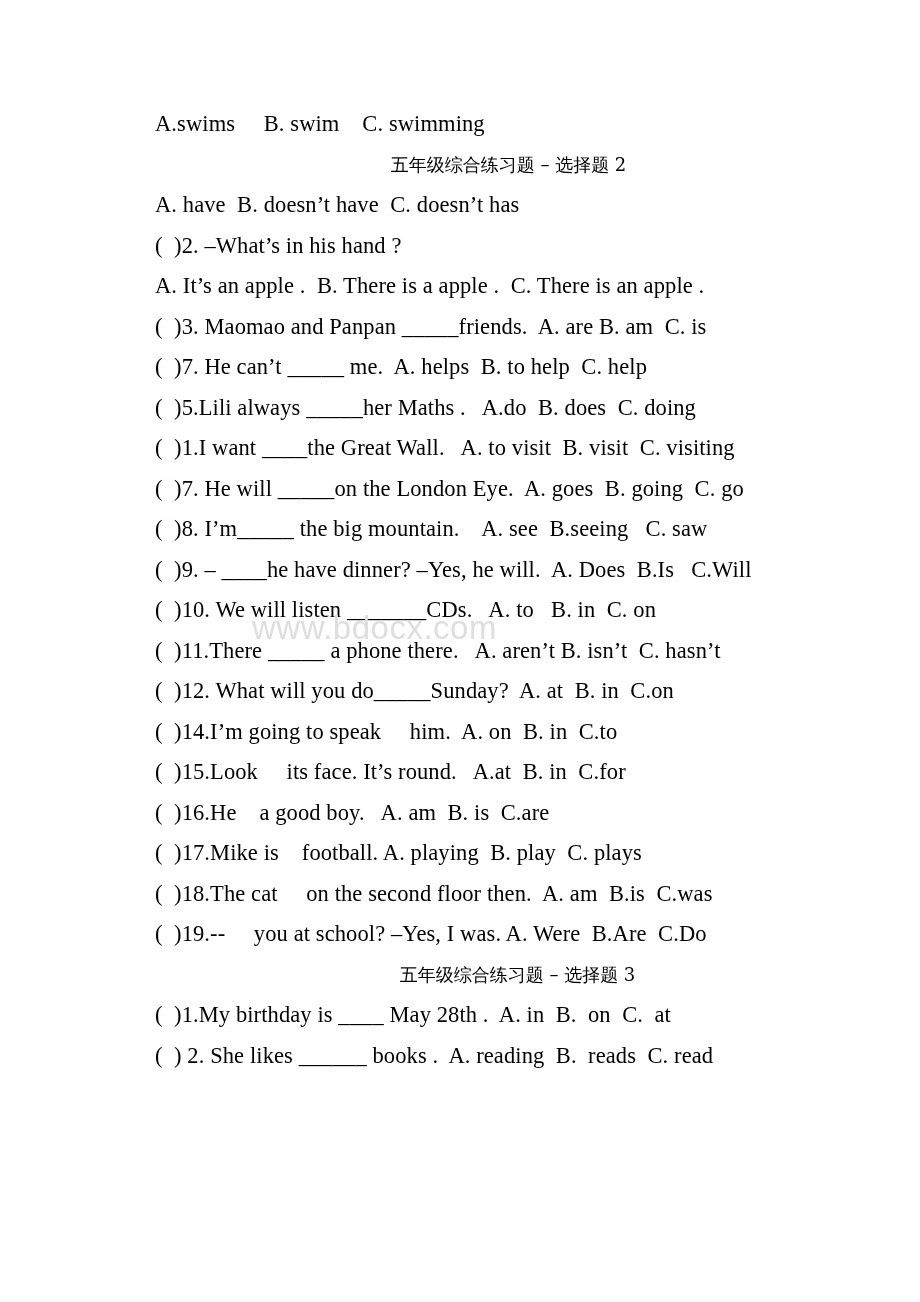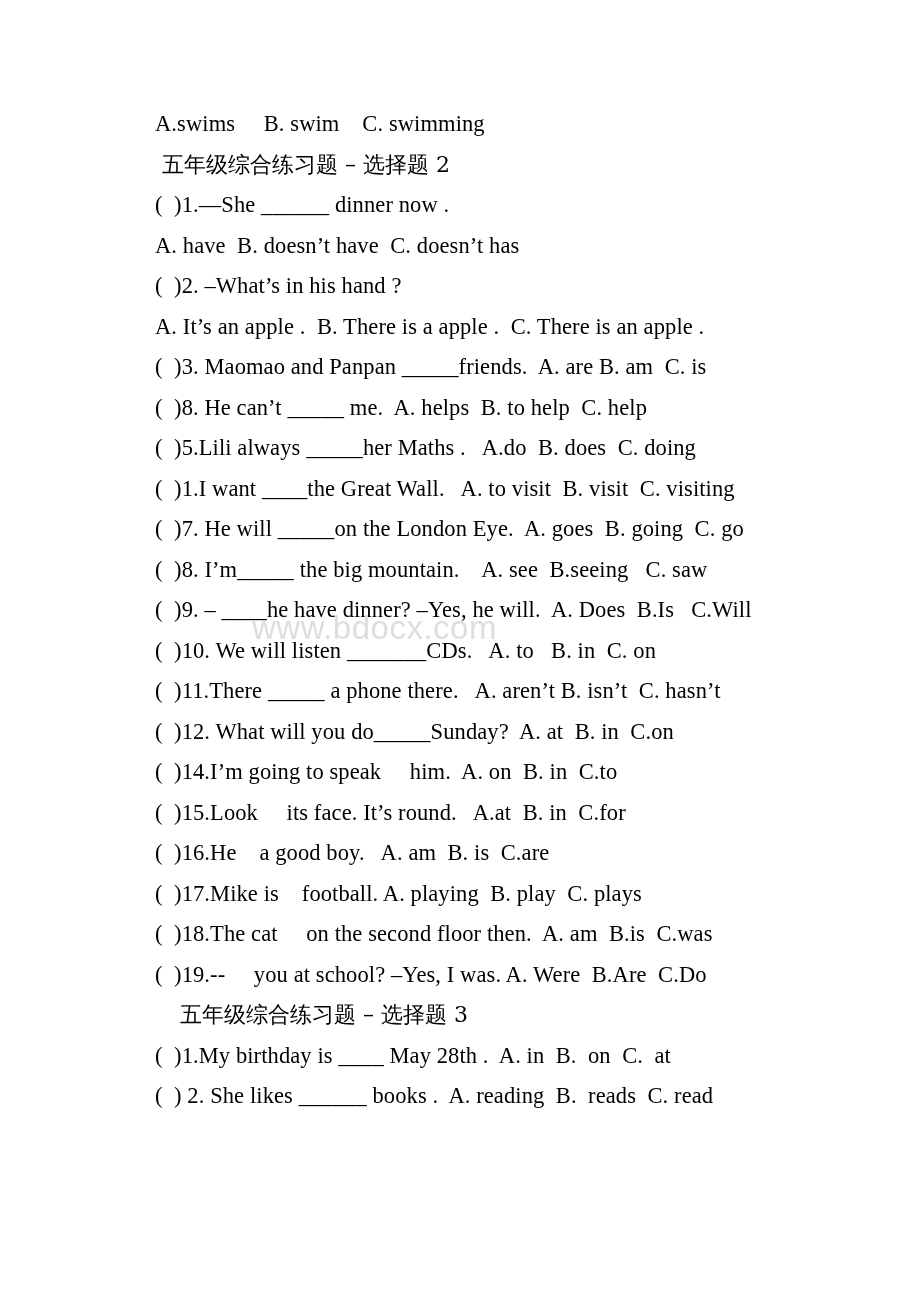--- a/index.html
+++ b/index.html
@@ -38,27 +38,28 @@
     line-height: 40.5px;
     height: 40.5px;
     white-space: pre;
     letter-spacing: 0.1px;
     position: relative;
     z-index: 2;
   }
 
   
   .heading {
-    font-size: 22px;
+    font-size: 18px;
     line-height: 40.5px;
     height: 40.5px;
     white-space: pre;
     position: relative;
     z-index: 2;
     font-family: "DejaVu Serif", "Liberation Serif", serif;
+    text-align: center;
   }
   .heading.indent-1 { padding-left: 7px; }
   .heading.indent-2 { padding-left: 25px; }
 
   
   #watermark {
     position: absolute;
     left: 252px;
     top: 604px;
     width: 446px;
@@ -74,26 +75,25 @@
   }
 </style>
 </head>
 <body>
 
 <div id="page">
 
   <div id="content">
       <div class="line">A.swims     B. swim    C. swimming</div>
       <div class="heading indent-1">五年级综合练习题 – 选择题 2</div>
-      <div class="line">(  )1.—She ______ dinner now .</div>
       <div class="line">A. have  B. doesn’t have  C. doesn’t has</div>
       <div class="line">(  )2. –What’s in his hand ?</div>
       <div class="line">A. It’s an apple .  B. There is a apple .  C. There is an apple .</div>
       <div class="line">(  )3. Maomao and Panpan _____friends.  A. are B. am  C. is</div>
-      <div class="line">(  )8. He can’t _____ me.  A. helps  B. to help  C. help</div>
+      <div class="line">(  )7. He can’t _____ me.  A. helps  B. to help  C. help</div>
       <div class="line">(  )5.Lili always _____her Maths .   A.do  B. does  C. doing</div>
       <div class="line">(  )1.I want ____the Great Wall.   A. to visit  B. visit  C. visiting</div>
       <div class="line">(  )7. He will _____on the London Eye.  A. goes  B. going  C. go</div>
       <div class="line">(  )8. I’m_____ the big mountain.    A. see  B.seeing   C. saw</div>
       <div class="line">(  )9. – ____he have dinner? –Yes, he will.  A. Does  B.Is   C.Will</div>
       <div class="line">(  )10. We will listen _______CDs.   A. to   B. in  C. on</div>
       <div class="line">(  )11.There _____ a phone there.   A. aren’t B. isn’t  C. hasn’t</div>
       <div class="line">(  )12. What will you do_____Sunday?  A. at  B. in  C.on</div>
       <div class="line">(  )14.I’m going to speak     him.  A. on  B. in  C.to</div>
       <div class="line">(  )15.Look     its face. It’s round.   A.at  B. in  C.for</div>

